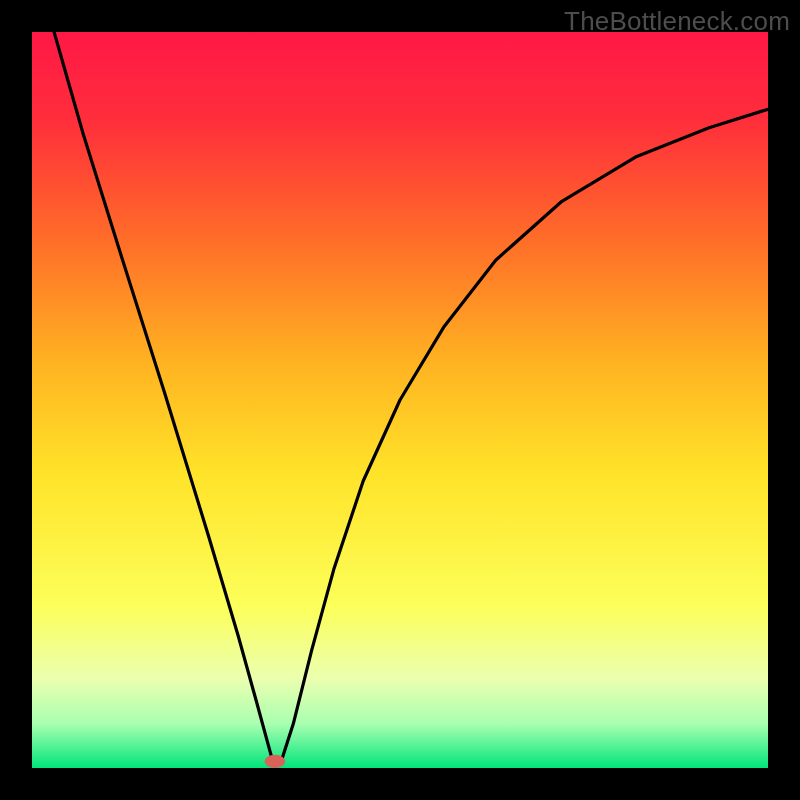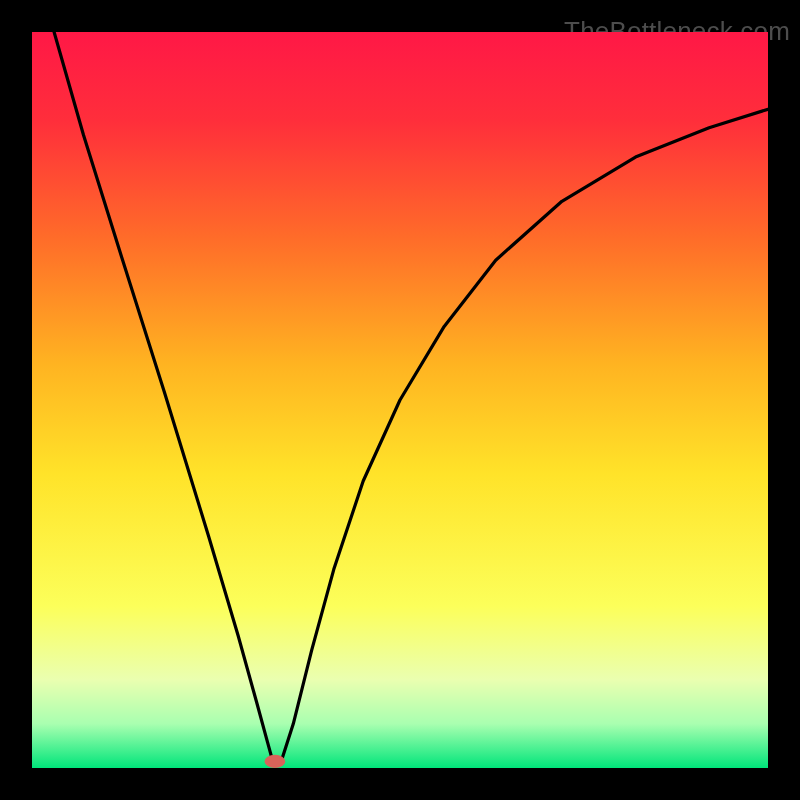--- a/index.html
+++ b/index.html
@@ -20,21 +20,20 @@
     box-sizing: border-box;
   }
   .watermark {
     position: absolute;
     top: 6px;
     right: 10px;
     color: #4d4d4d;
     font-size: 26px;
     font-weight: 500;
     letter-spacing: 0.2px;
-    margin-top: 10px;
   }
   svg { display: block; }
 </style>
 </head>
 <body>
 
 <div class="watermark">TheBottleneck.com</div>
 
 <div class="frame">
   <svg id="chart-svg" width="736" height="736" viewBox="0 0 736 736">

